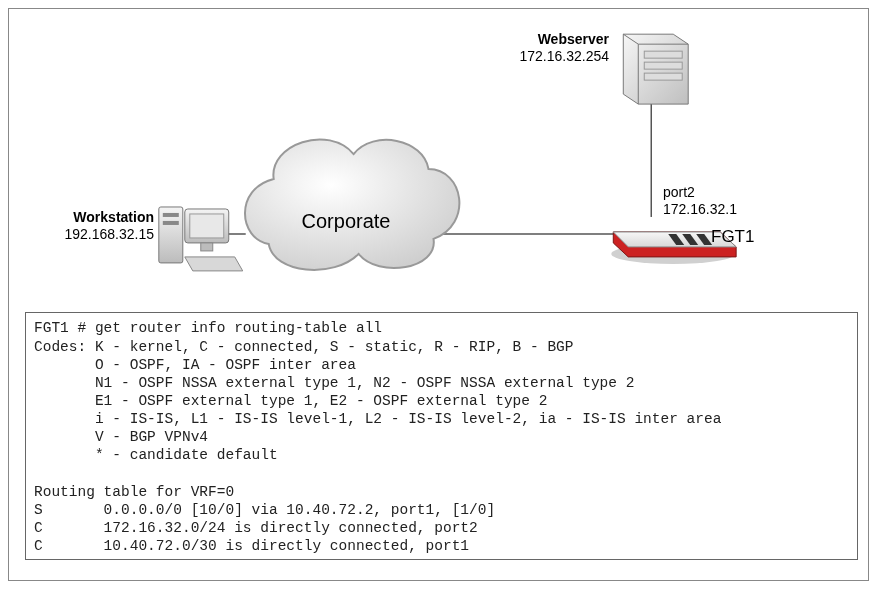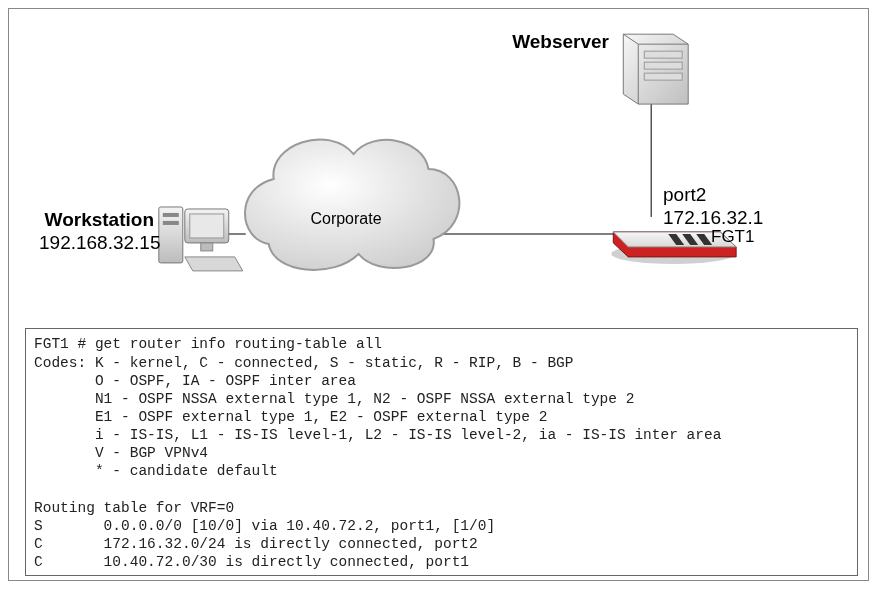--- a/index.html
+++ b/index.html
@@ -22,34 +22,34 @@
     width: 100%;
     height: 355px;
   }
   svg.canvas {
     position: absolute;
     left: 0; top: 0;
     width: 100%; height: 100%;
   }
   .label {
     position: absolute;
-    font-size: 19px;
+    font-size: 14px;
     line-height: 1.2;
     color: #000;
     text-align: center;
   }
   .label.right { text-align: right; }
   .label.left  { text-align: left; }
   .label .bold { font-weight: bold; }
   
   .terminal {
     position: absolute;
     left: 16px;
     right: 10px;
-    bottom: 4px;
+    bottom: 20px;
     border: 1px solid #666;
     padding: 6px 8px 4px 8px;
     font-family: "Courier New", Courier, monospace;
     font-size: 14.5px;
     line-height: 1.25;
     white-space: pre;
     color: #222;
   }
 </style>
 </head>
@@ -138,31 +138,32 @@
         <g fill="#333">
           <path d="M 660 225 L 668 225 L 676 236 L 668 236 Z"></path>
           <path d="M 674 225 L 682 225 L 690 236 L 682 236 Z"></path>
           <path d="M 688 225 L 696 225 L 704 236 L 696 236 Z"></path>
         </g>
       </g>
     </svg>
 
     <div class="label right" style="left:440px; top:22px; width:160px;">
       <div class="bold">Webserver</div>
+      <div>172.16.32.254</div>
     </div>
 
     <div class="label left" style="left:654px; top:175px;">
       <div>port2</div>
       <div>172.16.32.1</div>
     </div>
 
 
     <div class="label left bold" style="left:702px; top:218px; font-size:17px;">FGT1</div>
 
-    <div class="label" style="left:277px; top:200px; width:120px; font-size:16px;">
+    <div class="label" style="left:277px; top:200px; width:120px; font-size:20px;">
       <div>Corporate</div>
     </div>
 
     <div class="label right" style="left:30px; top:200px; width:115px;">
       <div class="bold">Workstation</div>
       <div>192.168.32.15</div>
     </div>
   </div>
 
   <div class="terminal"><span>FGT1 # get router info routing-table all</span>

